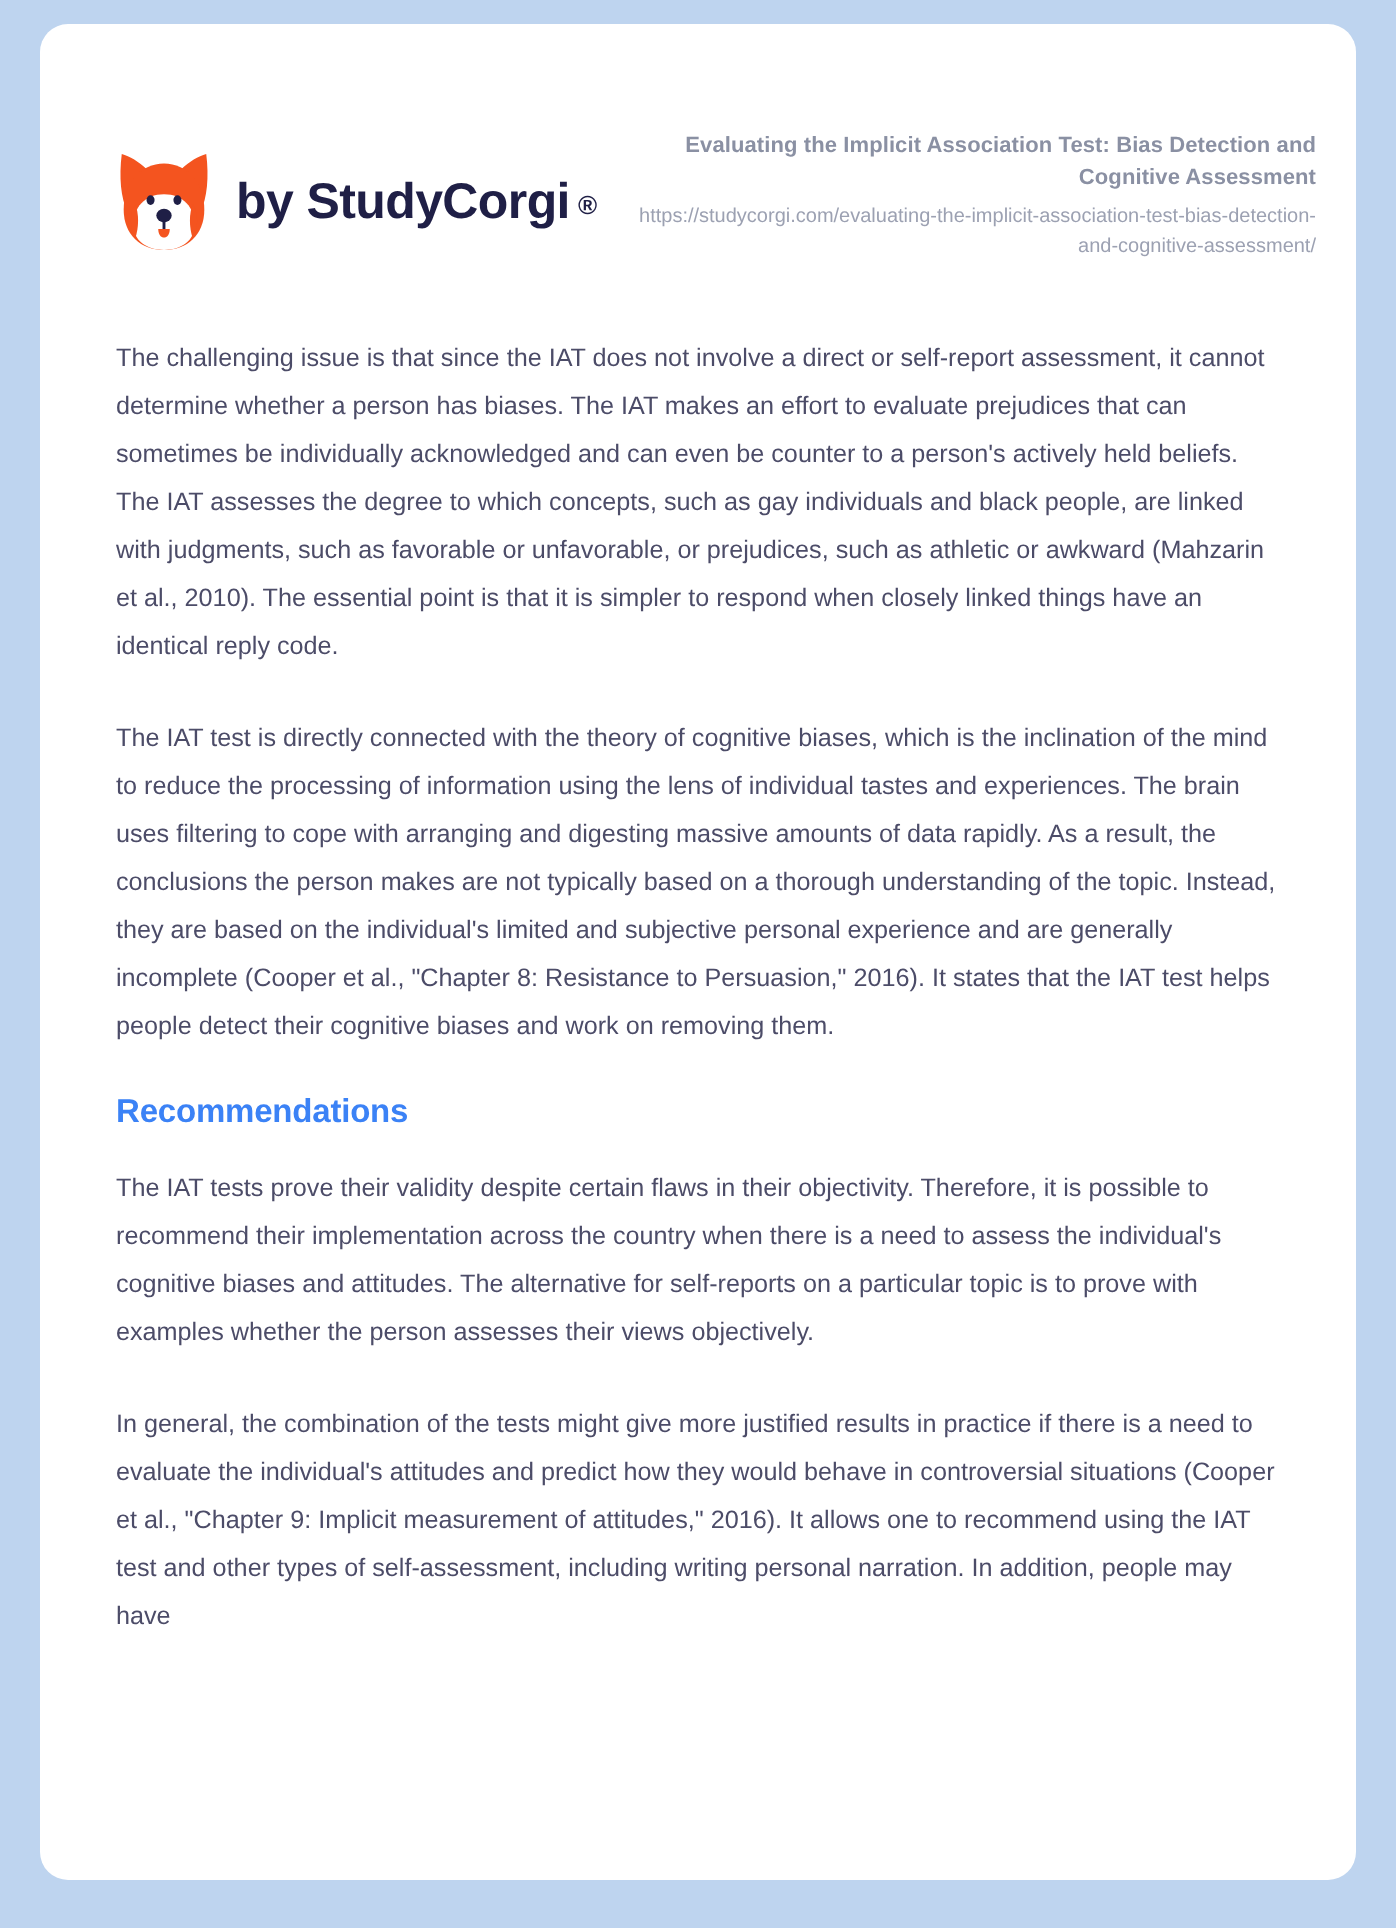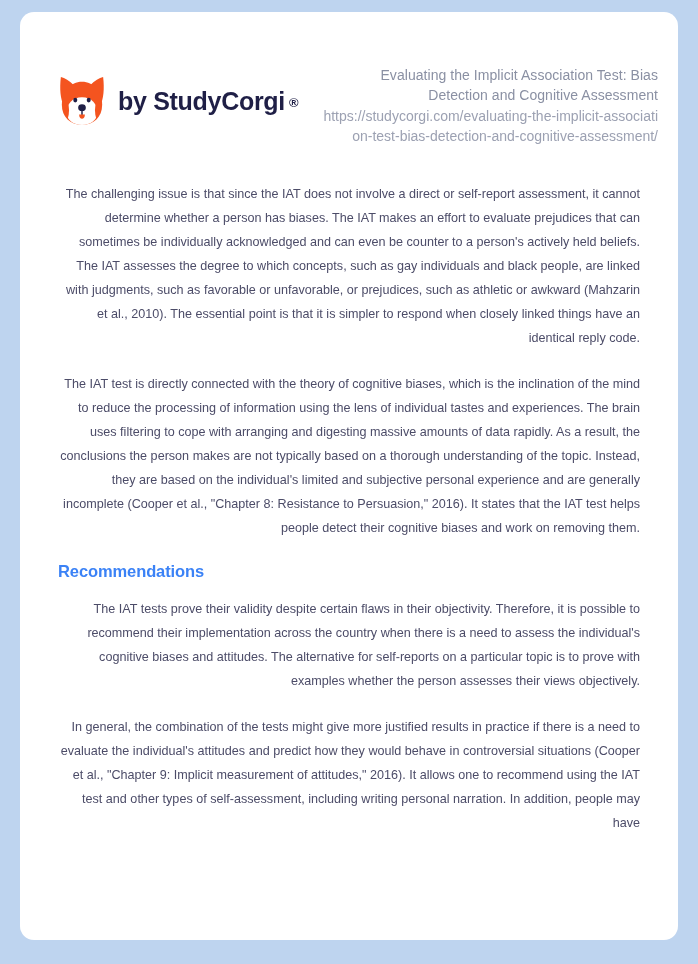--- a/index.html
+++ b/index.html
@@ -66,45 +66,46 @@
     top: 1px;
   }
 
   .header-meta {
     text-align: right;
     max-width: 340px;
     padding-top: 2px;
   }
 
   .doc-title {
-    font-size: 14px;
-    font-weight: normal;
+    font-size: 11px;
+    font-weight: bold;
     color: #8a90a3;
     line-height: 1.42;
     letter-spacing: 0.05px;
   }
 
   .doc-url {
-    font-size: 14px;
+    margin-top: 5px;
+    font-size: 10px;
     color: #9ca1b2;
     line-height: 1.45;
     word-break: break-all;
   }
 
   
   .doc-body {
     padding: 36px 38px 0 38px;
   }
 
   .doc-body p {
     font-size: 12.6px;
     line-height: 24px;
     color: #4c4c68;
     margin-bottom: 22px;
-    text-align: right;
+    text-align: left;
   }
 
   .doc-body p:last-child { margin-bottom: 0; }
 
   h2.section-heading {
     font-size: 16.5px;
     font-weight: bold;
     color: #3b82f6;
     margin: 18px 0 16px 0;
     letter-spacing: -0.1px;

